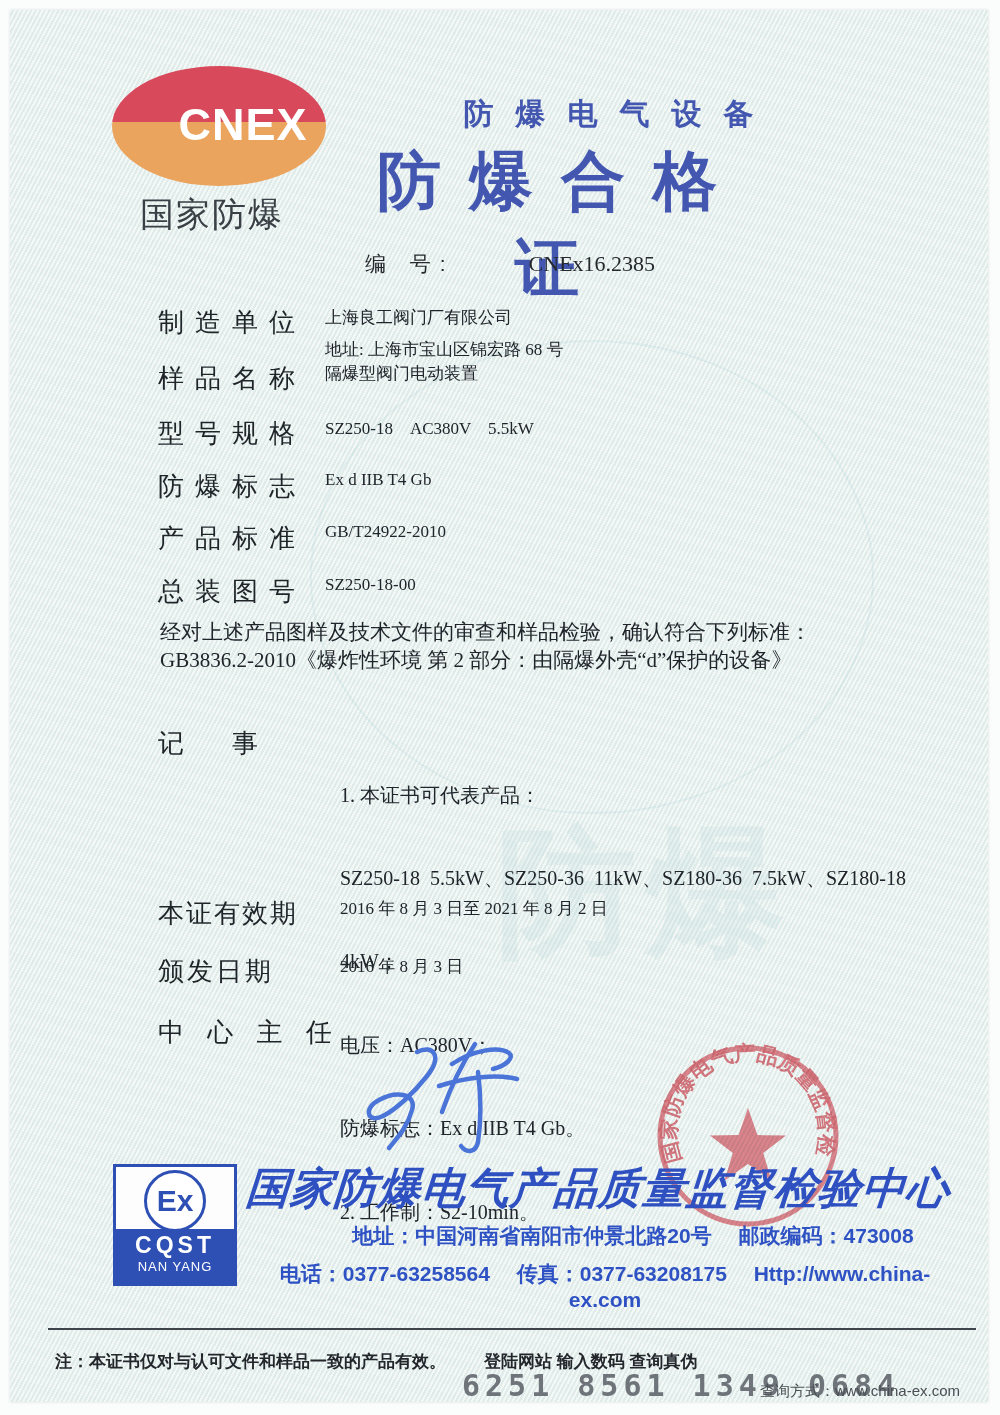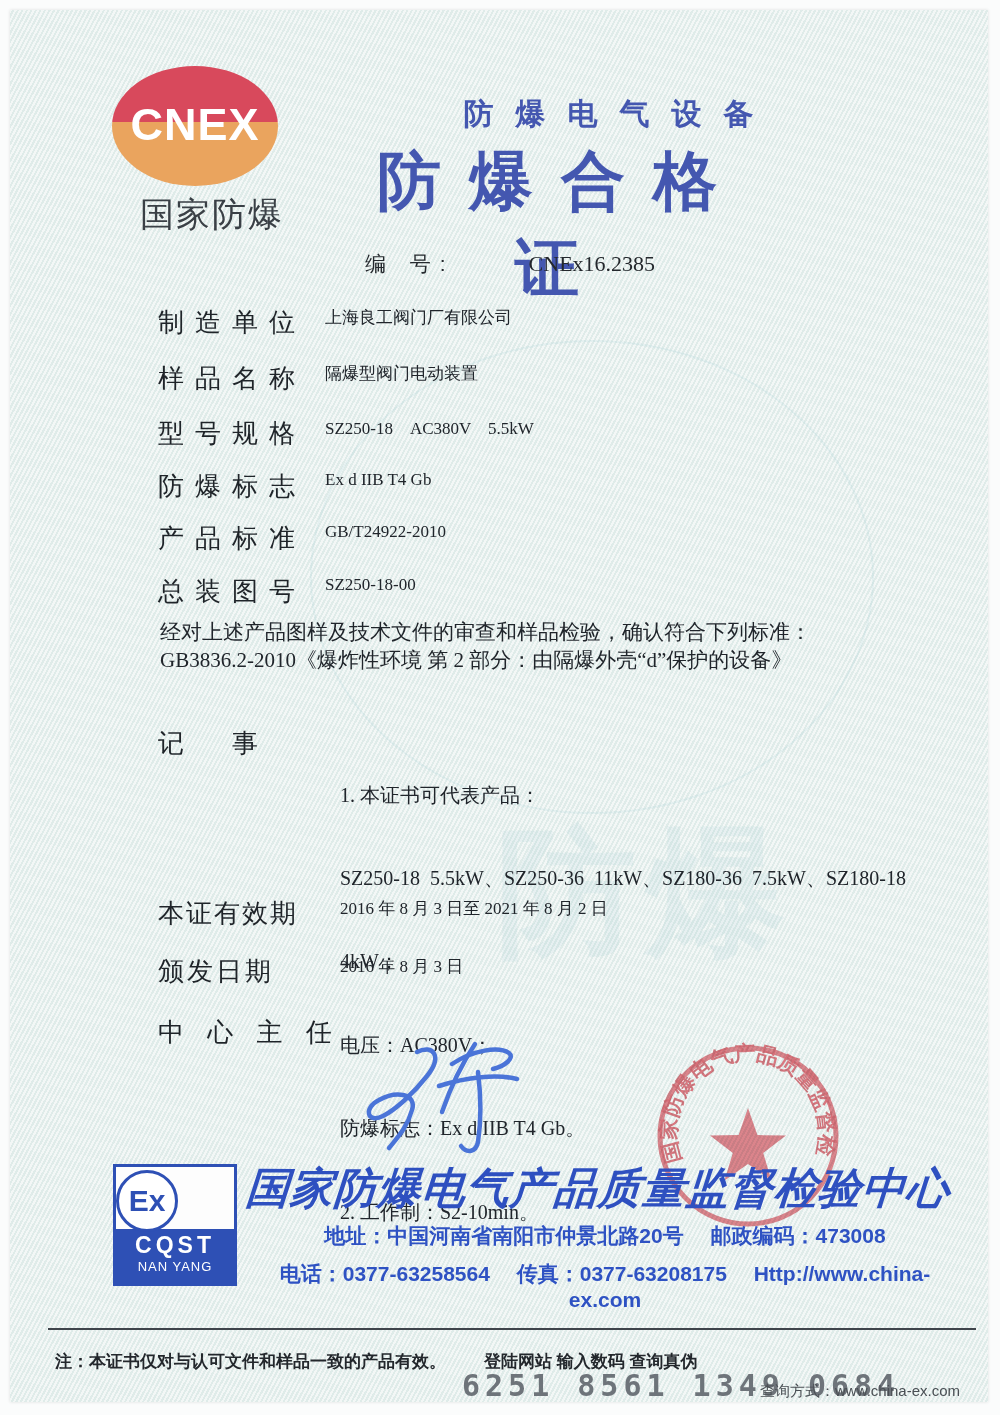--- a/index.html
+++ b/index.html
@@ -6,21 +6,21 @@
   body{width:1000px;height:1415px;background:#fbfcfc;position:relative;
        font-family:"Liberation Serif",serif;overflow:hidden;}
   .paper{position:absolute;left:10px;top:10px;width:978px;height:1392px;
          background:#e9f1ef;
          background-image:repeating-linear-gradient(118deg,rgba(255,255,255,.45) 0 2px,rgba(198,221,218,.28) 2px 4px);
          box-shadow:0 0 3px rgba(0,0,0,.12);}
   .abs{position:absolute;}
   
   .cnex-ellipse{left:102px;top:56px;width:166px;height:120px;border-radius:50%;
         background:linear-gradient(180deg,#d8495c 0%,#d8495c 47%,#eaa45e 47%,#eaa45e 100%);
-        display:flex;align-items:center;justify-content:center;}
+        display:flex;align-items:center;justify-content:center;padding-left:48px;}
   .cnex-word{color:#fff;font-family:"Liberation Sans",sans-serif;font-weight:bold;
         font-size:45px;letter-spacing:1px;margin-top:-2px;}
   .cnex-caption{left:96px;top:182px;width:212px;text-align:center;font-size:34px;
         color:#3a4046;font-family:"Liberation Sans",sans-serif;letter-spacing:2px;}
   .doc-subtitle{left:330px;top:84px;width:520px;text-align:center;color:#4457b0;
         font-family:"Liberation Sans",sans-serif;font-weight:bold;font-size:30px;
         letter-spacing:22px;padding-left:39px;box-sizing:border-box;}
   .doc-title{left:300px;top:128px;width:461px;text-align:center;color:#4457b0;
         font-family:"Liberation Sans",sans-serif;font-weight:bold;font-size:64px;
         letter-spacing:28px;padding-left:41px;box-sizing:border-box;}
@@ -33,33 +33,33 @@
   .fvalue{left:315px;font-size:17px;color:#20252b;white-space:pre-wrap;}
   .para{left:150px;width:740px;font-size:21px;color:#20252b;line-height:27.5px;}
   .remark-lines{left:330px;width:580px;font-size:20px;color:#20252b;line-height:27.8px;white-space:pre-wrap;}
   
   .sig{left:345px;top:1022px;}
   
   .seal{left:626px;top:1014px;mix-blend-mode:multiply;opacity:.88;}
   
   .badge{left:103px;top:1154px;width:118px;height:116px;border:3px solid #2e50b5;
         background:#fff;box-sizing:content-box;}
-  .badge-top{height:62px;display:flex;align-items:center;justify-content:flex-start;background:#fdfdfd;}
+  .badge-top{height:62px;display:flex;align-items:center;justify-content:center;background:#fdfdfd;}
   .badge-circle{width:56px;height:56px;border:3px solid #2e50b5;border-radius:50%;
         display:flex;align-items:center;justify-content:center;margin-top:6px;background:#fff;}
   .badge-ex{color:#2e50b5;font-family:"Liberation Sans",sans-serif;font-weight:bold;font-size:30px;}
   .badge-bottom{height:54px;background:#2e50b5;color:#fff;text-align:center;
         font-family:"Liberation Sans",sans-serif;}
   .badge-cqst{font-size:23px;letter-spacing:4px;padding-top:3px;font-weight:bold;}
   .badge-ny{font-size:13px;letter-spacing:1px;}
   .issuer-name{left:236px;top:1150px;width:680px;text-align:center;color:#2e50c0;
         font-family:"Liberation Serif",serif;font-weight:bold;font-style:italic;
         font-size:43px;letter-spacing:1px;transform:skewX(-4deg);white-space:nowrap;}
   .issuer-addr{left:250px;top:1212px;width:690px;text-align:center;color:#2e52c3;
-        font-family:"Liberation Sans",sans-serif;font-weight:bold;font-size:21px;}
+        font-family:"Liberation Sans",sans-serif;font-weight:bold;font-size:21px;padding-left:28px;}
   .issuer-contact{left:250px;top:1250px;width:690px;text-align:center;color:#2e52c3;
         font-family:"Liberation Sans",sans-serif;font-weight:bold;font-size:21px;}
   
   .divider{left:38px;top:1318px;width:928px;height:2px;background:#3f444b;}
   .foot-note{left:45px;top:1340px;width:920px;font-family:"Liberation Sans",sans-serif;
         font-size:17px;color:#23272c;font-weight:bold;}
   .foot-hint{margin-left:38px;font-weight:bold;}
   .foot-code{left:452px;top:1358px;font-family:"DejaVu Sans Mono",monospace;
         font-size:30px;font-weight:bold;color:#6e747a;letter-spacing:5px;}
   .foot-query{left:750px;top:1372px;font-family:"Liberation Sans",sans-serif;
@@ -84,20 +84,21 @@
   <div class="abs cnex-caption">国家防爆</div>
 
   <div class="abs doc-subtitle">防爆电气设备</div>
   <div class="abs doc-title">防爆合格证</div>
   <div class="abs certno-row">
     <span class="certno-label">编  号:</span><span class="certno-value">CNEx16.2385</span>
   </div>
 
   <div class="abs flabel" style="top:295px">制造单位</div>
   <div class="abs fvalue" style="top:296px">上海良工阀门厂有限公司</div>
+  <div class="abs fvalue" style="top:328px">地址: 上海市宝山区锦宏路 68 号</div>
 
   <div class="abs flabel" style="top:351px">样品名称</div>
   <div class="abs fvalue" style="top:352px">隔爆型阀门电动装置</div>
 
   <div class="abs flabel" style="top:406px">型号规格</div>
   <div class="abs fvalue" style="top:407px">SZ250-18　AC380V　5.5kW</div>
 
   <div class="abs flabel" style="top:459px">防爆标志</div>
   <div class="abs fvalue" style="top:460px">Ex d IIB T4 Gb</div>
 

